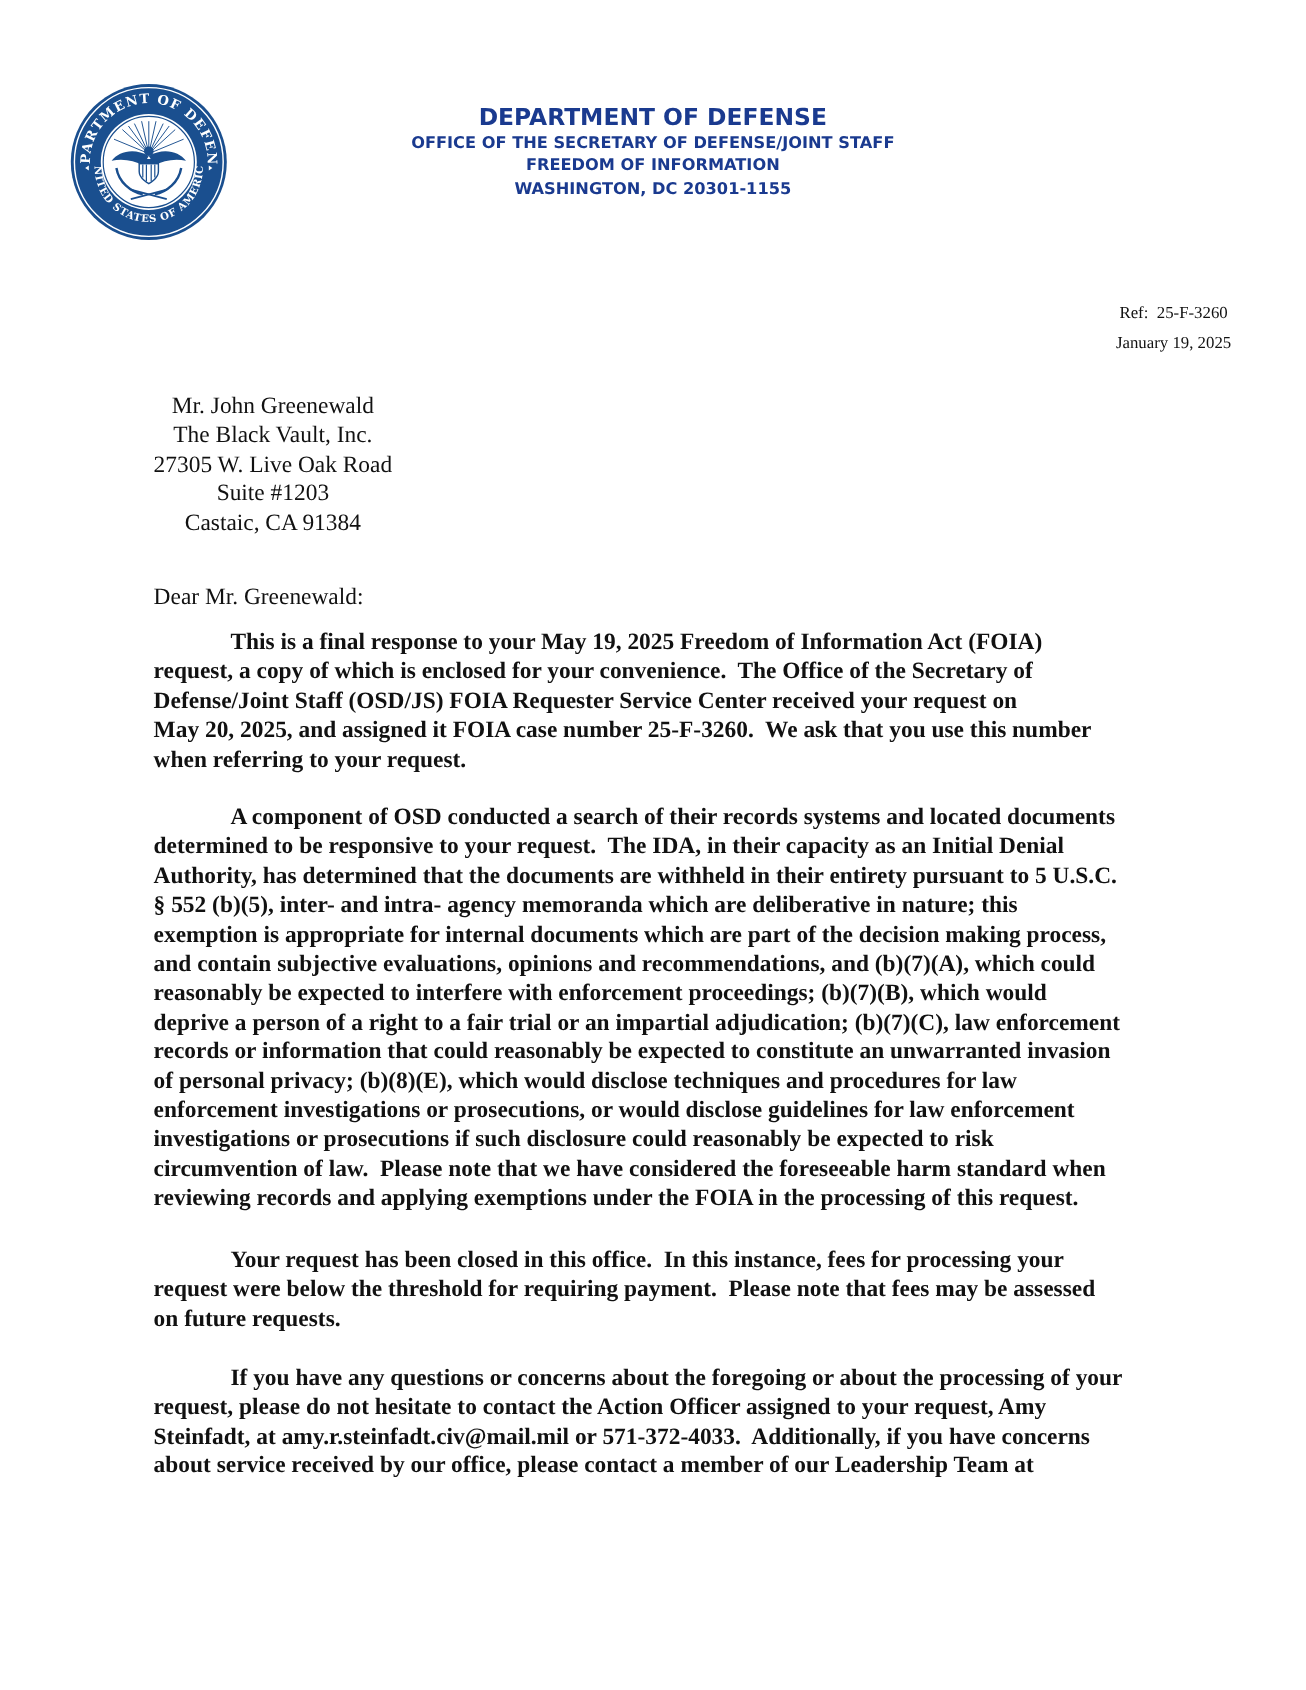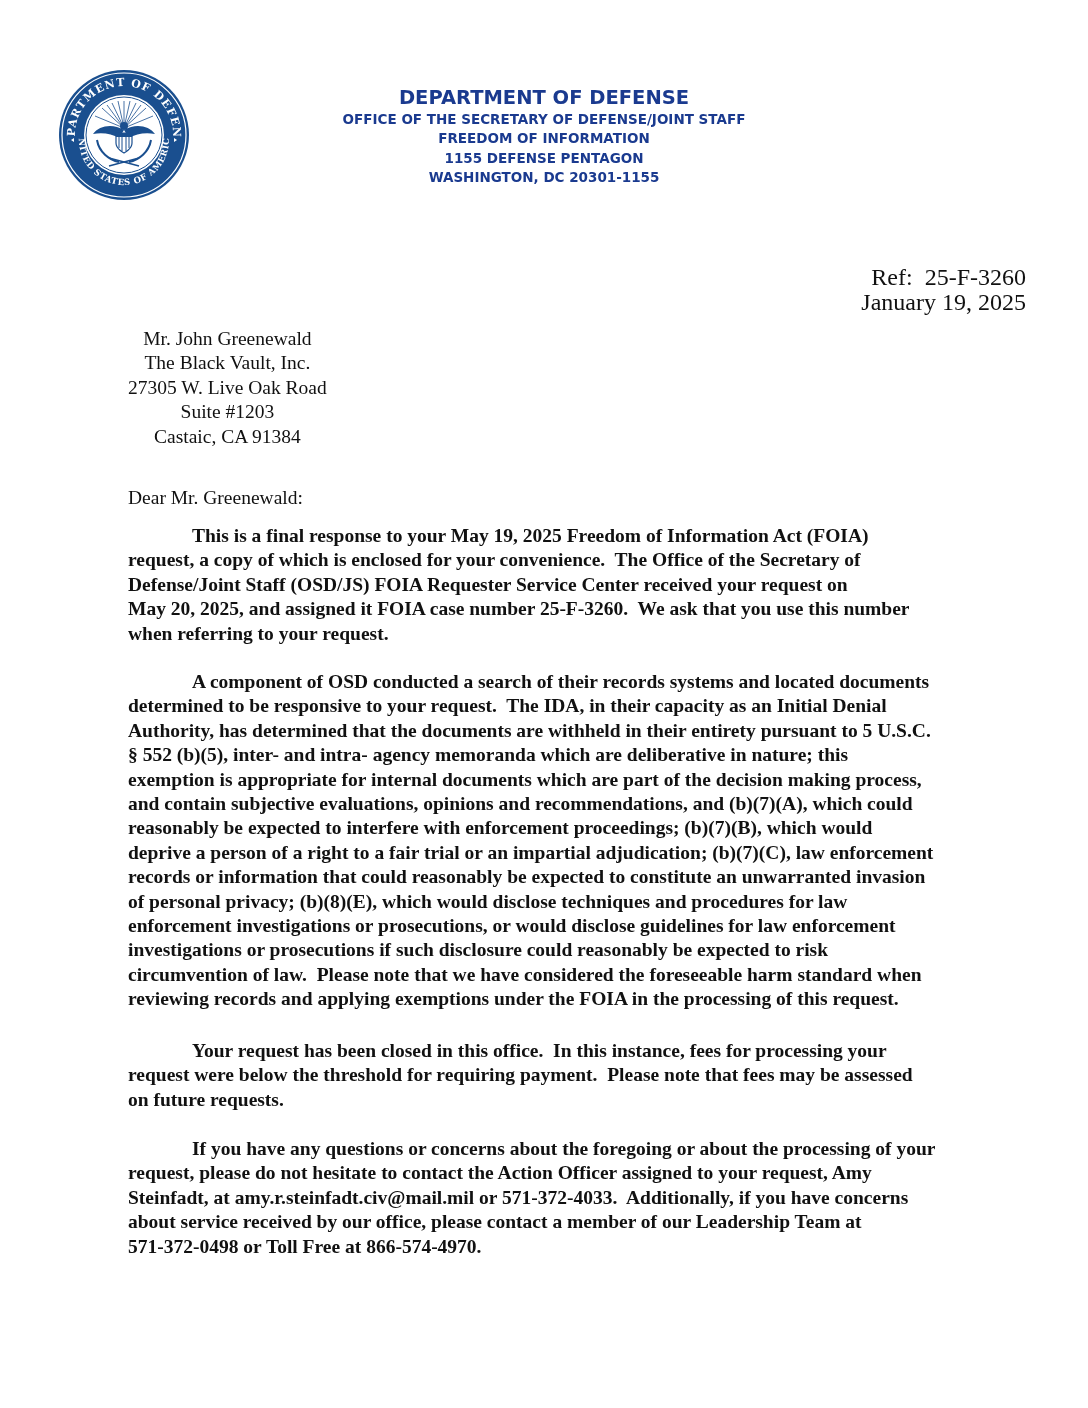--- a/index.html
+++ b/index.html
@@ -37,23 +37,23 @@
     line-height: 24px;
     letter-spacing: 0px;
   }
   .letterhead .lh-line {
     font-size: 13.5px;
     line-height: 19.3px;
   }
   .refblock {
     position: absolute;
     right: 62px;
-    top: 265px;
-    text-align: right;
-    font-size: 24px;
+    top: 249px;
+    text-align: center;
+    font-size: 14px;
     line-height: 25px;
   }
   .text {
     font-size: 19.5px;
     line-height: 24.4px;
   }
   .address {
     position: absolute;
     left: 128px;
     top: 327px;
@@ -140,21 +140,20 @@
 
     <line x1="52" y1="90" x2="82" y2="98" stroke="#1a4f8f" stroke-width="1.5"></line>
     <line x1="82" y1="90" x2="52" y2="98" stroke="#1a4f8f" stroke-width="1.5"></line>
   </svg>
 </div>
 
 <div class="letterhead">
   <div class="lh-title">DEPARTMENT OF DEFENSE</div>
   <div class="lh-line">OFFICE OF THE SECRETARY OF DEFENSE/JOINT STAFF</div>
   <div class="lh-line">FREEDOM OF INFORMATION</div>
-  <div class="lh-line">1155 DEFENSE PENTAGON</div>
   <div class="lh-line">WASHINGTON, DC 20301-1155</div>
 </div>
 
 <div class="refblock">
   <div style="white-space:pre">Ref:  25-F-3260</div>
   <div>January 19, 2025</div>
 </div>
 
 <div class="address text">
   <div>Mr. John Greenewald</div>
@@ -195,14 +194,13 @@
   <span class="line indent" style="white-space:pre">Your request has been closed in this office.  In this instance, fees for processing your</span>
   <span class="line" style="white-space:pre">request were below the threshold for requiring payment.  Please note that fees may be assessed</span>
   <span class="line">on future requests.</span>
 </div>
 
 <div class="para p4 text">
   <span class="line indent">If you have any questions or concerns about the foregoing or about the processing of your</span>
   <span class="line">request, please do not hesitate to contact the Action Officer assigned to your request, Amy</span>
   <span class="line" style="white-space:pre">Steinfadt, at amy.r.steinfadt.civ@mail.mil or 571-372-4033.  Additionally, if you have concerns</span>
   <span class="line">about service received by our office, please contact a member of our Leadership Team at</span>
-  <span class="line">571-372-0498 or Toll Free at 866-574-4970.</span>
 </div>
 
 </body></html>

